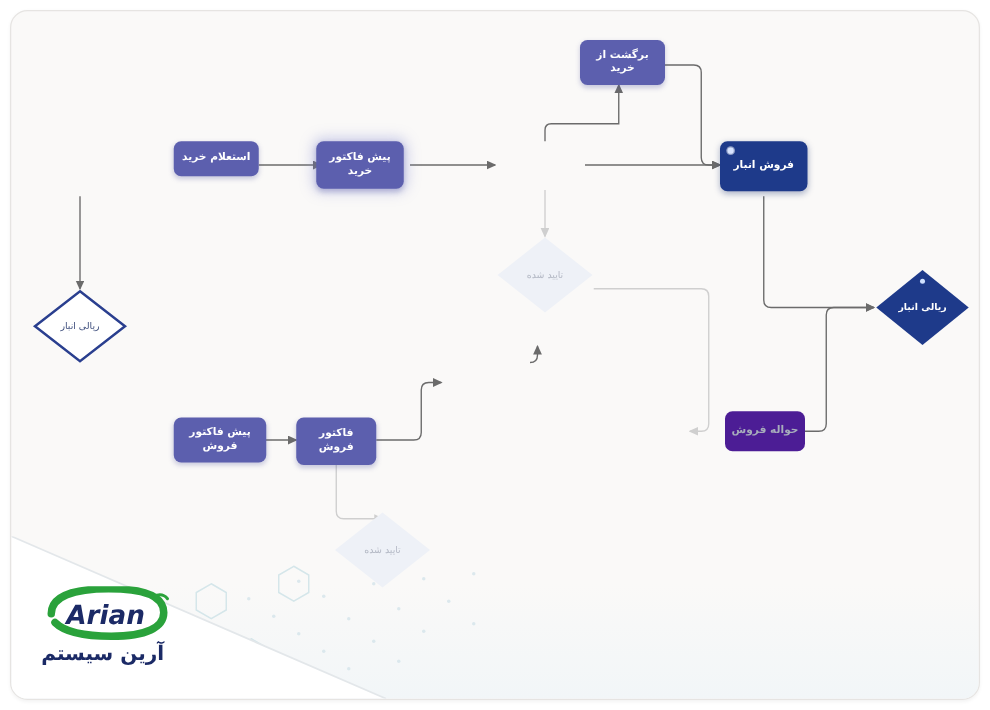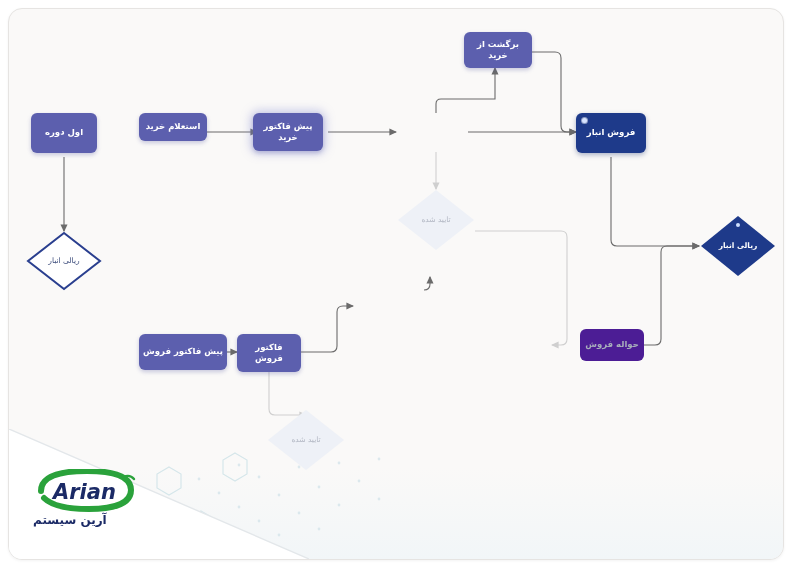--- a/index.html
+++ b/index.html
@@ -44,21 +44,21 @@
   }
 
   .hexpattern{position:absolute;left:130px;bottom:0px;width:330px;height:110px;pointer-events:none;opacity:.85;}
 
   
   .logo{position:absolute;left:18px;bottom:16px;width:150px;height:74px;}
   .logo-mark{position:absolute;left:4px;top:0;width:120px;height:44px;}
   .logo-fa{
     position:absolute;left:6px;top:44px;width:140px;
     text-align:left;direction:rtl;
-    font-size:12px;font-weight:bold;color:#1b2a66;
+    font-size:16px;font-weight:bold;color:#1b2a66;
     letter-spacing:.5px;
   }
 
   
   .node{
     position:absolute;box-sizing:border-box;
     display:flex;align-items:center;justify-content:center;
     text-align:center;direction:rtl;
     color:#ffffff;font-size:8.5px;font-weight:bold;line-height:1.35;
     border-radius:6px;
@@ -138,43 +138,40 @@
 
       <path class="e" d="M292,343 L322,343 Q328,343 328,337 L328,303 Q328,297 334,297 L344,297" marker-end="url(#ah)"></path>
 
       <path class="e-light" d="M260,363 L260,400 Q260,406 266,406 L297,406" marker-end="url(#ahl)"></path>
 
       <path class="e" d="M602,148 L602,231 Q602,237 608,237 L690,237" marker-end="url(#ah)"></path>
 
       <path class="e" d="M635,336 L646,336 Q652,336 652,330 L652,243 Q652,237 658,237 L690,237" marker-end="url(#ah)"></path>
     </svg>
 
-    <div class="node mid" style="left:22px;top:104px;width:66px;height:40px;">
-      <span>اول دوره</span>
-    </div>
 
     <div class="node mid" style="left:130px;top:104px;width:68px;height:28px;">
       <span>استعلام خرید</span>
     </div>
 
     <div class="node mid glow" style="left:244px;top:104px;width:70px;height:38px;">
       <span>پیش فاکتور خرید</span>
     </div>
 
 
     <div class="node mid" style="left:455px;top:23px;width:68px;height:36px;">
       <span>برگشت از خرید</span>
     </div>
 
     <div class="node dark" style="left:567px;top:104px;width:70px;height:40px;">
       <span class="badge-dot"></span>
       <span>فروش انبار</span>
     </div>
 
-    <div class="node mid" style="left:130px;top:325px;width:88px;height:36px;">
+    <div class="node mid" style="left:130px;top:325px;width:74px;height:36px;">
       <span>پیش فاکتور فروش</span>
     </div>
 
     <div class="node mid" style="left:228px;top:325px;width:64px;height:38px;">
       <span>فاکتور فروش</span>
     </div>
 
 
     <div class="node ghost" style="left:571px;top:320px;width:64px;height:32px;">
       <span>حواله فروش</span>

